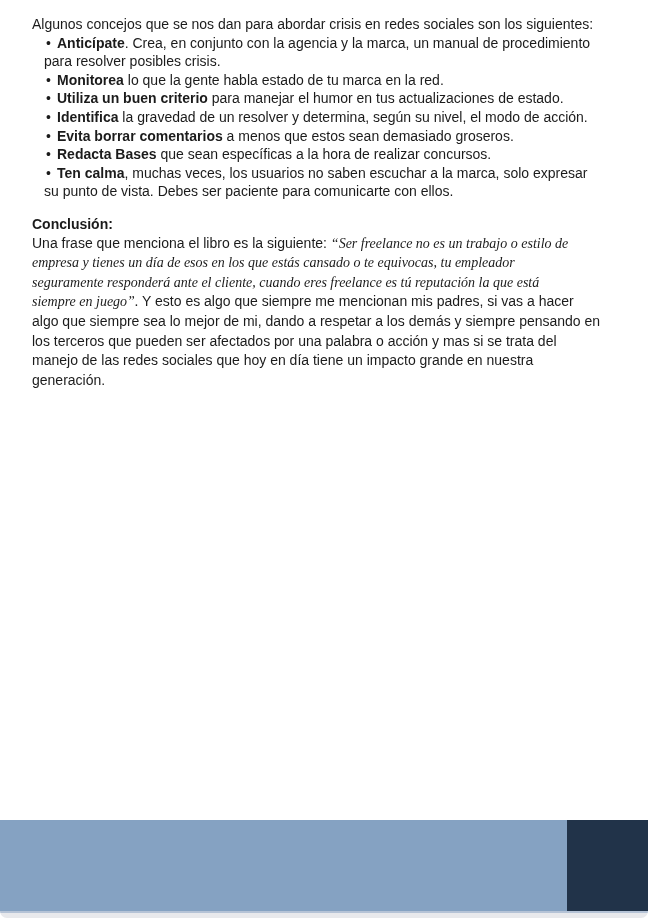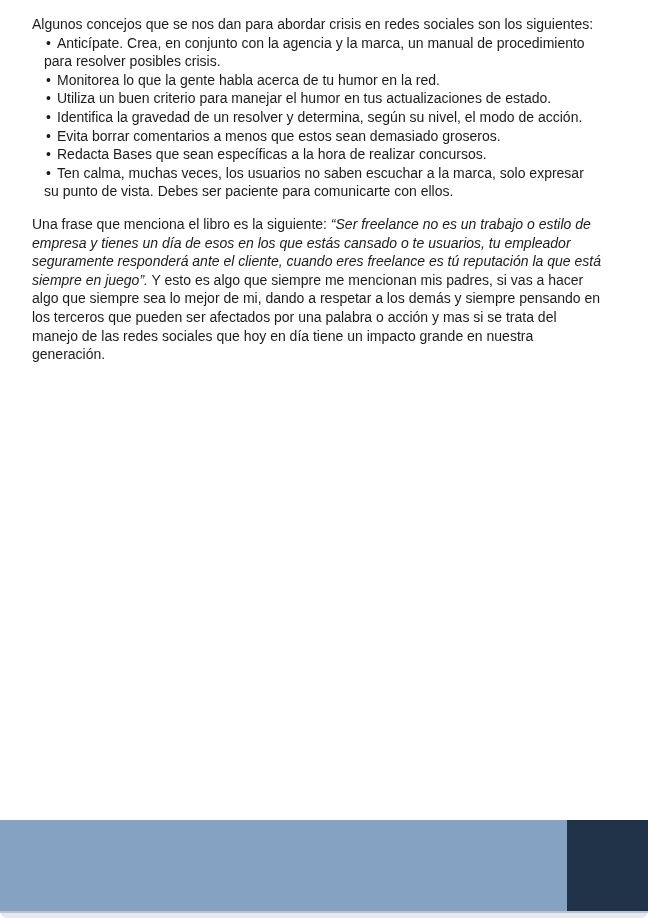--- a/index.html
+++ b/index.html
@@ -17,22 +17,22 @@
   .content {
     position: absolute;
     left: 32px;
     top: 15px;
     width: 612px;
   }
   .line { line-height: 18.6px; white-space: nowrap; }
   .bullet { position: relative; padding-left: 25px; }
   .bullet .marker { position: absolute; left: 14px; top: 0; }
   .wrapline { padding-left: 12px; }
-  .b { font-weight: 400; }
-  .i { font-style: italic; }
+  .b { font-weight: 700; }
+  .i { font-style: italic; font-family: Liberation Serif, serif; }
   .spacer { height: 14px; }
   .footer-band {
     position: absolute; left: 0; top: 820px;
     width: 648px; height: 91px;
     background: #85a2c2;
   }
   .footer-navy {
     position: absolute; left: 567px; top: 820px;
     width: 81px; height: 91px;
     background: #213349;
@@ -52,21 +52,21 @@
   <div class="content">
 
     <div class="line">Algunos concejos que se nos dan para abordar crisis en redes sociales son los siguientes:</div>
 
     <div class="line bullet">
       <span class="marker">•</span><span class="b">Anticípate</span><span>. Crea, en conjunto con la agencia y la marca, un manual de procedimiento</span>
     </div>
     <div class="line wrapline">para resolver posibles crisis.</div>
 
     <div class="line bullet">
-      <span class="marker">•</span><span class="b">Monitorea</span><span> lo que la gente habla acerca de tu humor en la red.</span>
+      <span class="marker">•</span><span class="b">Monitorea</span><span> lo que la gente habla estado de tu marca en la red.</span>
     </div>
 
     <div class="line bullet">
       <span class="marker">•</span><span class="b">Utiliza un buen criterio</span><span> para manejar el humor en tus actualizaciones de estado.</span>
     </div>
 
     <div class="line bullet">
       <span class="marker">•</span><span class="b">Identifica</span><span> la gravedad de un resolver y determina, según su nivel, el modo de acción.</span>
     </div>
 
@@ -78,23 +78,24 @@
       <span class="marker">•</span><span class="b">Redacta Bases</span><span> que sean específicas a la hora de realizar concursos.</span>
     </div>
 
     <div class="line bullet">
       <span class="marker">•</span><span class="b">Ten calma</span><span>, muchas veces, los usuarios no saben escuchar a la marca, solo expresar</span>
     </div>
     <div class="line wrapline">su punto de vista. Debes ser paciente para comunicarte con ellos.</div>
 
     <div class="spacer"></div>
 
+    <div class="line b">Conclusión:</div>
 
     <div class="line"><span>Una frase que menciona el libro es la siguiente: </span><span class="i">“Ser freelance no es un trabajo o estilo de</span><span></span></div>
-    <div class="line"><span></span><span class="i">empresa y tienes un día de esos en los que estás cansado o te usuarios, tu empleador</span><span></span></div>
+    <div class="line"><span></span><span class="i">empresa y tienes un día de esos en los que estás cansado o te equivocas, tu empleador</span><span></span></div>
     <div class="line"><span></span><span class="i">seguramente responderá ante el cliente, cuando eres freelance es tú reputación la que está</span><span></span></div>
     <div class="line"><span></span><span class="i">siempre en juego”.</span><span> Y esto es algo que siempre me mencionan mis padres, si vas a hacer</span></div>
     <div class="line"><span>algo que siempre sea lo mejor de mi, dando a respetar a los demás y siempre pensando en</span><span class="i"></span><span></span></div>
     <div class="line"><span>los terceros que pueden ser afectados por una palabra o acción y mas si se trata del</span><span class="i"></span><span></span></div>
     <div class="line"><span>manejo de las redes sociales que hoy en día tiene un impacto grande en nuestra</span><span class="i"></span><span></span></div>
     <div class="line"><span>generación.</span><span class="i"></span><span></span></div>
 
   </div>
 
   <div class="footer-band"></div>

